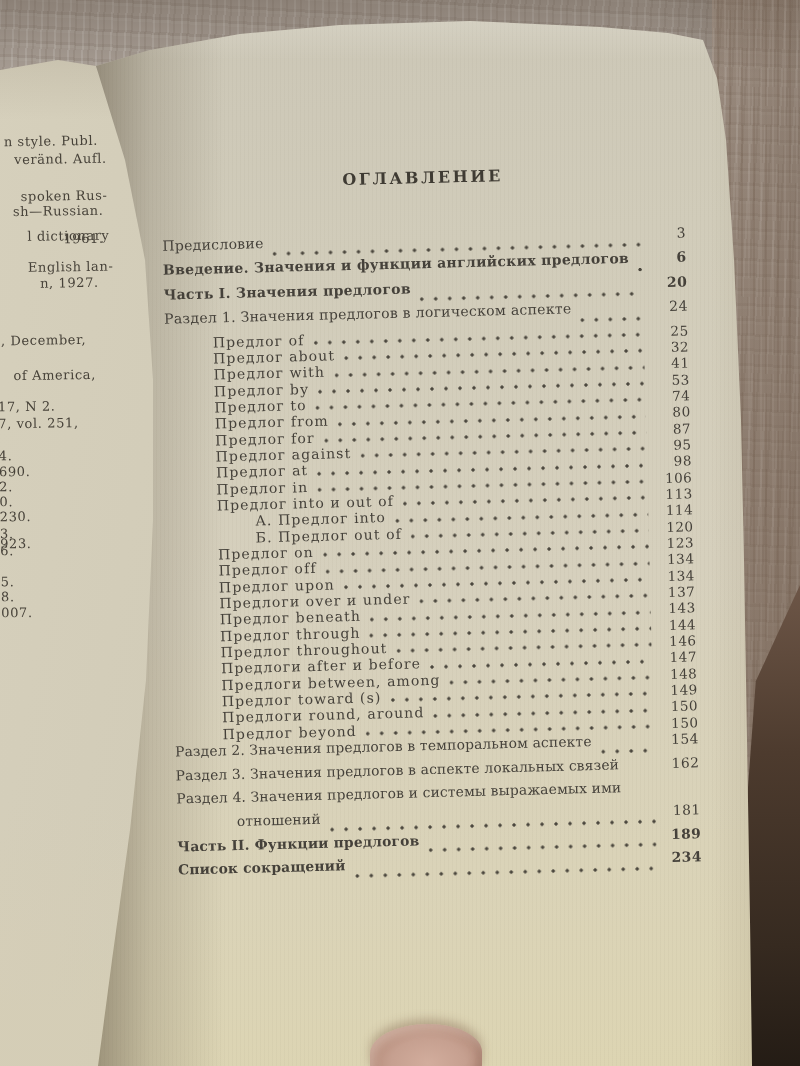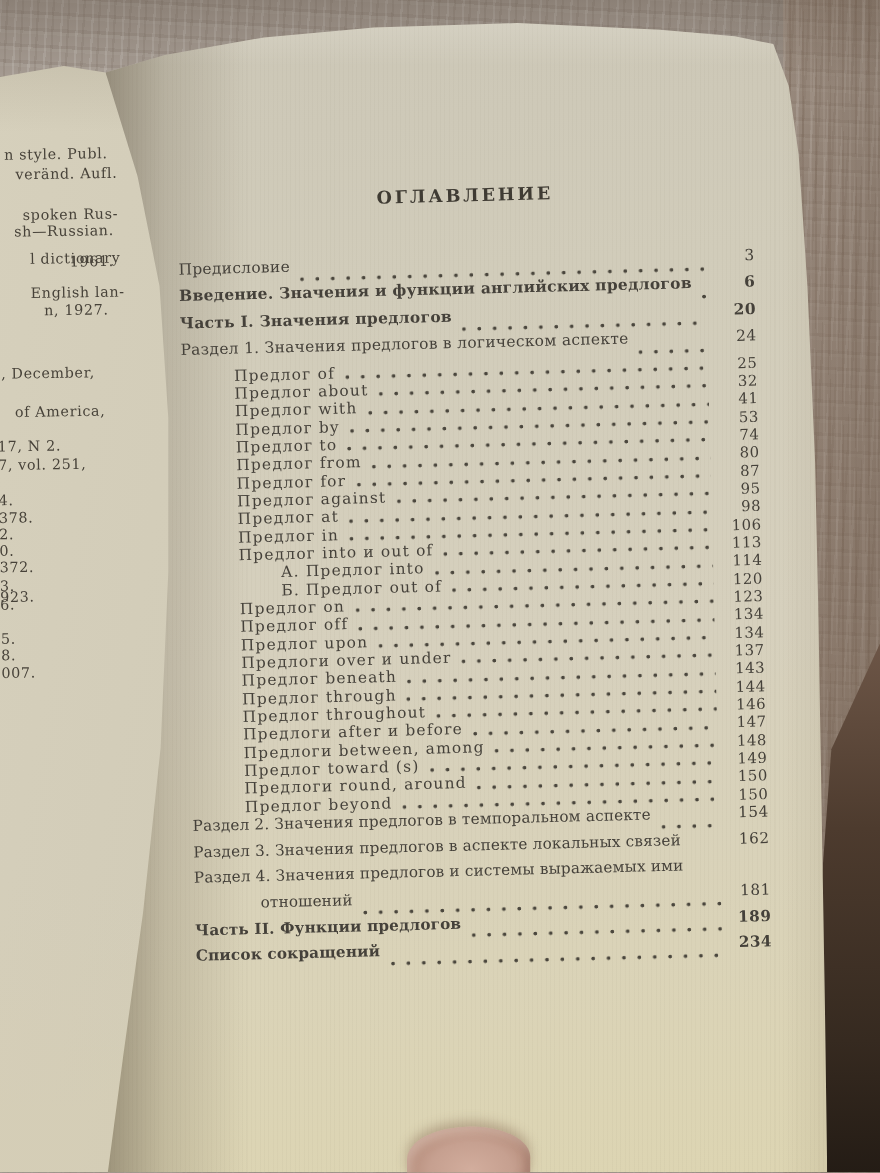--- a/index.html
+++ b/index.html
@@ -87,24 +87,24 @@
       <span style="top: 203px; left: 18px;">sh—Russian.</span>
       <span style="top: 228px; left: 32px;">l dictionary</span>
       <span style="top: 231px; left: 68px;">1961.</span>
       <span style="top: 259px; left: 32px;">English lan-</span>
       <span style="top: 275px; left: 44px;">n, 1927.</span>
       <span style="top: 332px; left: 4px;">, December,</span>
       <span style="top: 367px; left: 16px;">of America,</span>
       <span style="top: 398px; left: 0px;">17, N 2.</span>
       <span style="top: 415px; left: 0px;">7, vol. 251,</span>
       <span style="top: 447px; left: 0px;">4.</span>
-      <span style="top: 463px; left: 0px;">378.</span>
+      <span style="top: 463px; left: 0px;">690.</span>
       <span style="top: 478px; left: 0px;">2.</span>
       <span style="top: 493px; left: 0px;">0.</span>
-      <span style="top: 508px; left: 0px;">372.</span>
+      <span style="top: 508px; left: 0px;">230.</span>
       <span style="top: 525px; left: 0px;">3.</span>
       <span style="top: 542px; left: 0px;">6.</span>
       <span style="top: 535px; left: 0px; text-align: right;">923.</span>
       <span style="top: 573px; left: 0px;">5.</span>
       <span style="top: 588px; left: 0px;">8.</span>
       <span style="top: 604px; left: 0px;">007.</span>
     </div>
 
   <div class="page-right"></div>
 

